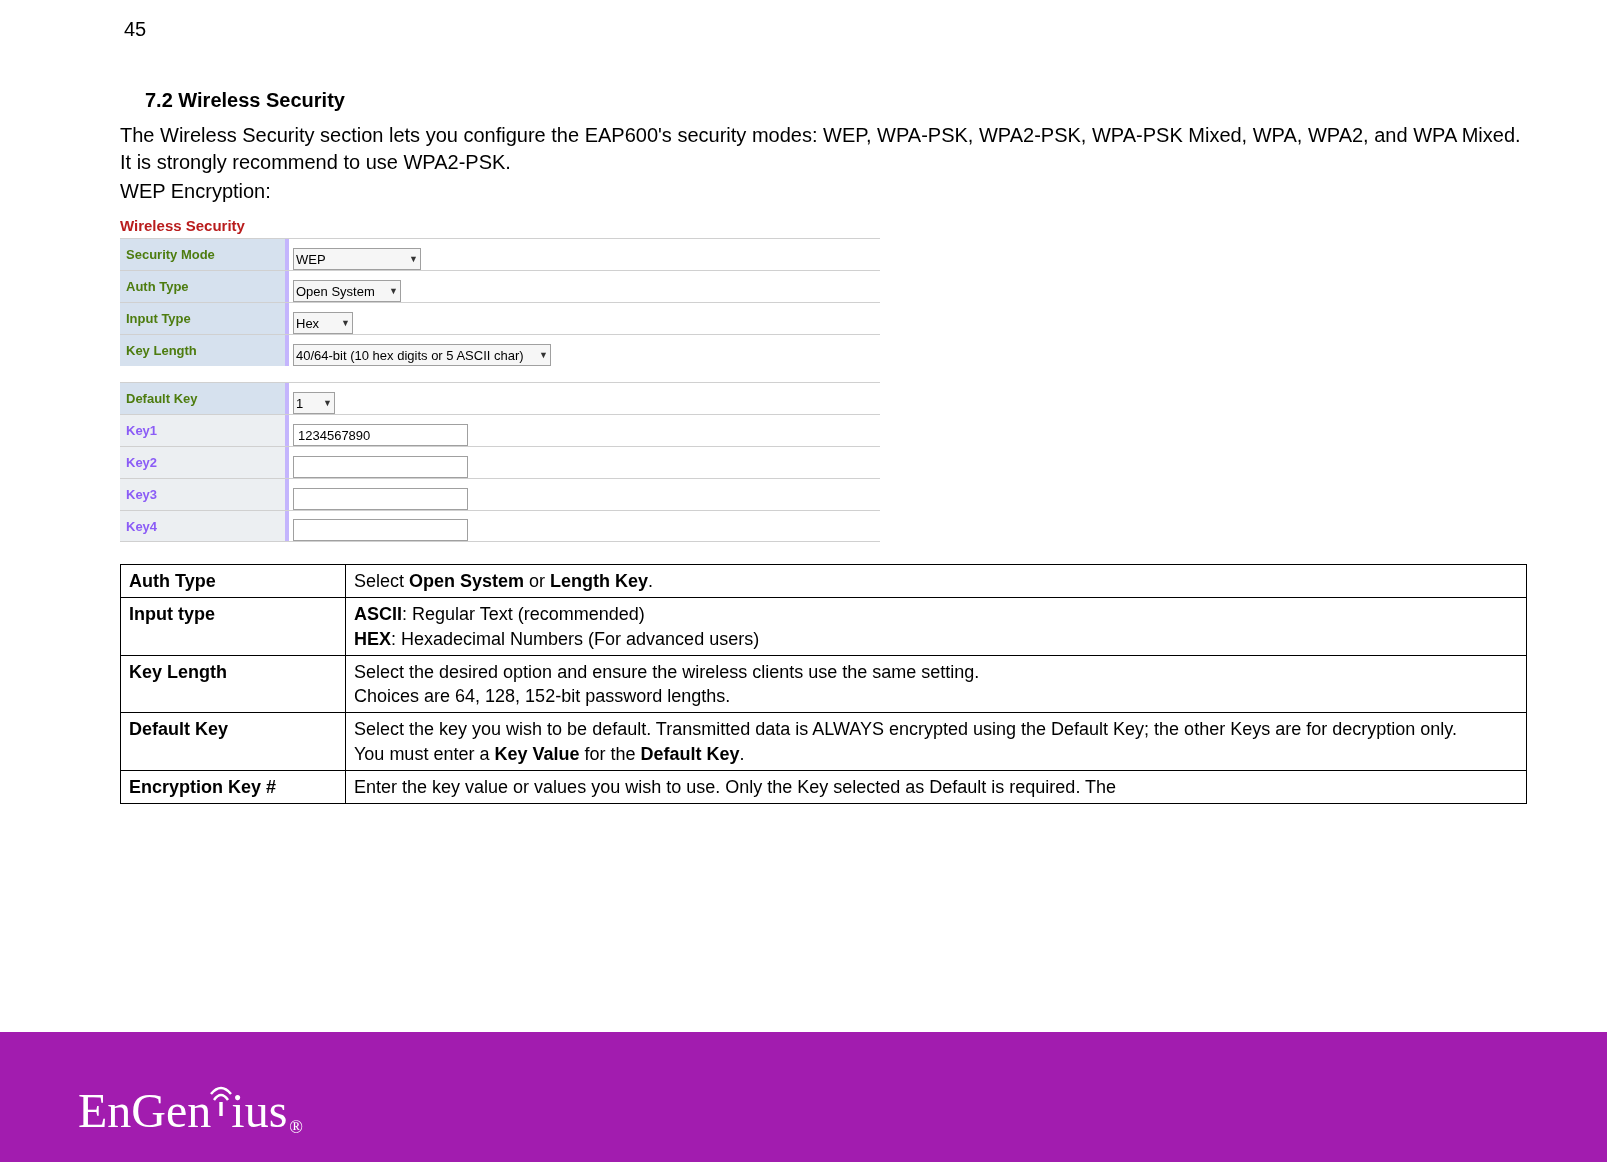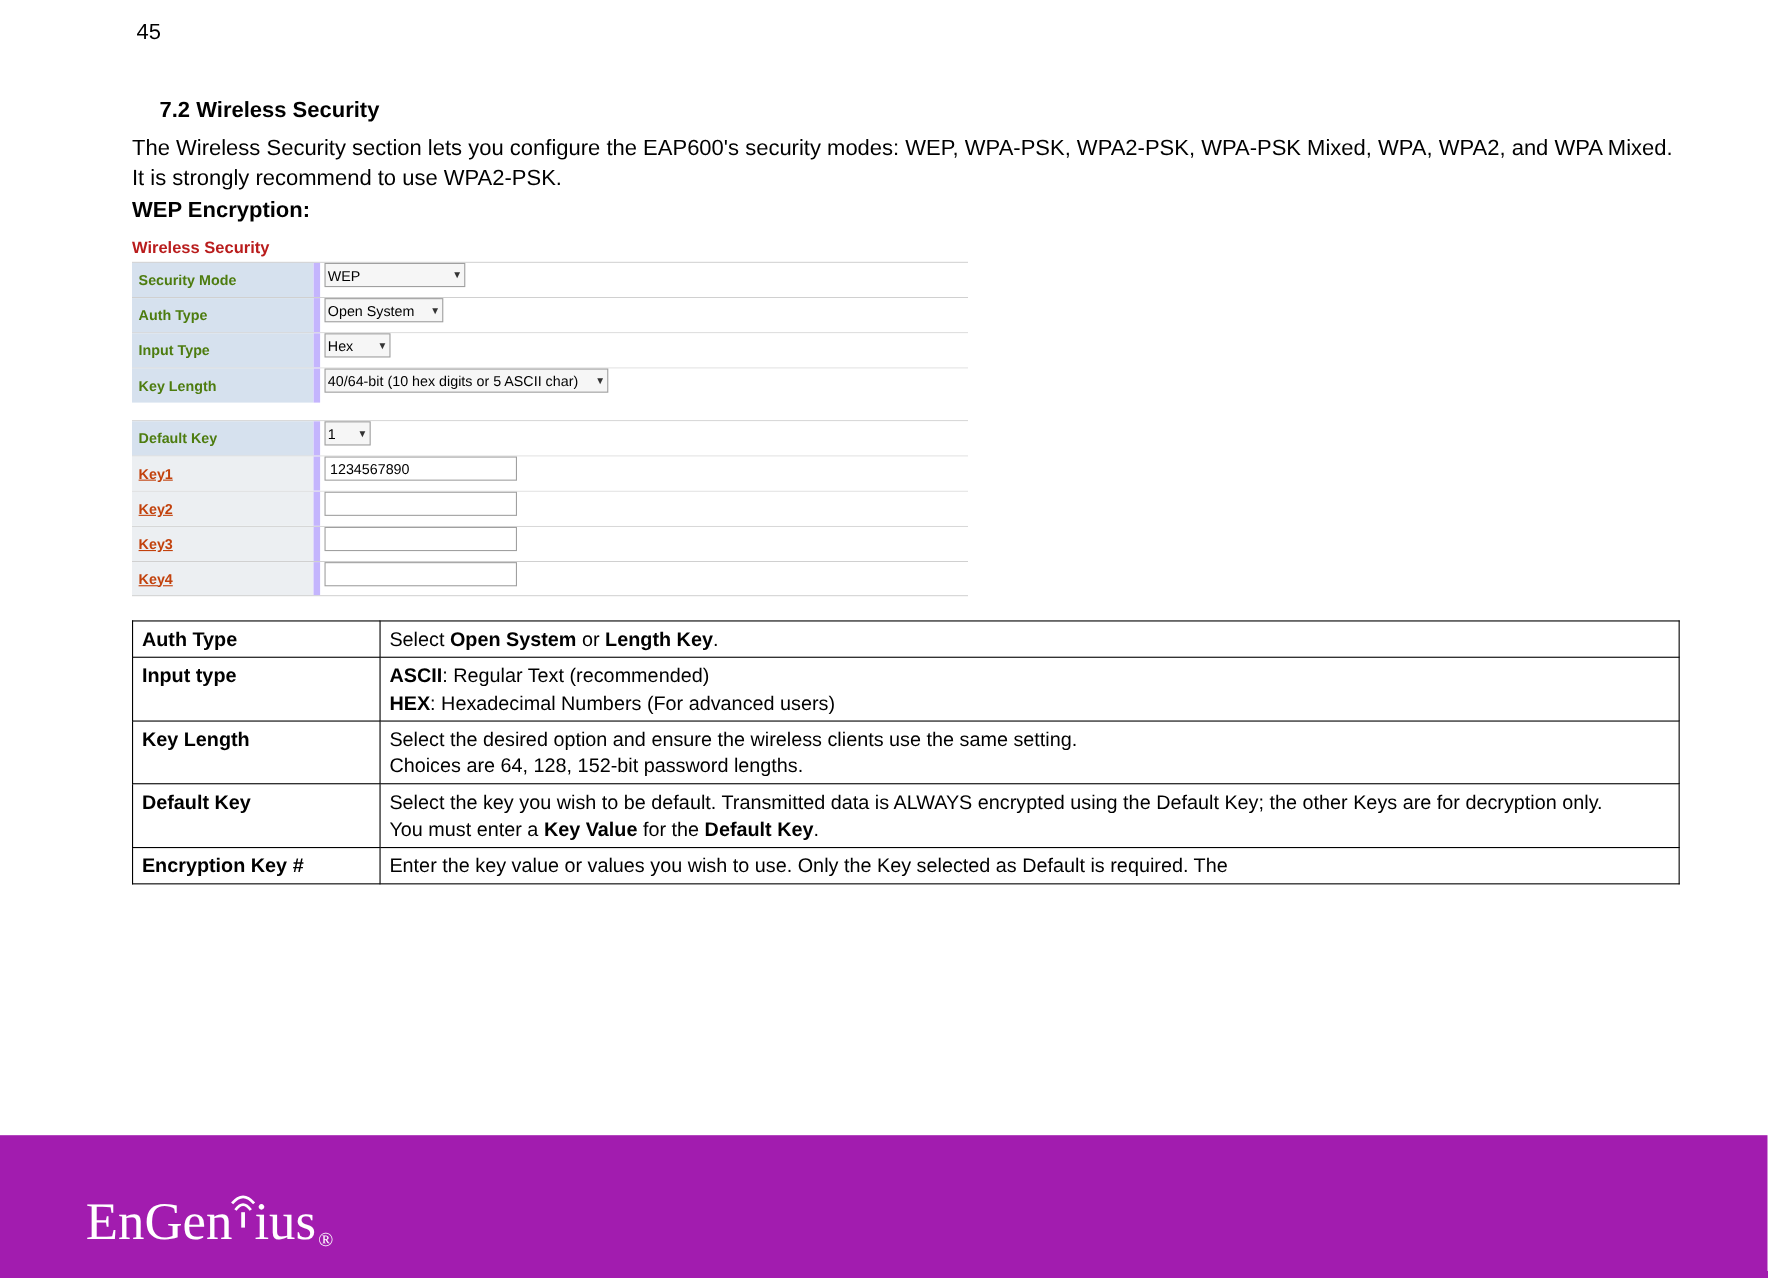--- a/index.html
+++ b/index.html
@@ -24,21 +24,21 @@
       margin-bottom: 10px;
       margin-left: 25px;
     }
     .body-text {
       font-size: 20px;
       line-height: 1.35;
       margin-bottom: 4px;
     }
     .subhead {
       font-size: 20px;
-      font-weight: bold;
+      font-weight: normal;
       margin-bottom: 14px;
     }
     .ws-block {
       width: 760px;
       margin-top: 6px;
       margin-bottom: 22px;
     }
     .ws-title {
       font-size: 15px;
       font-weight: bold;
@@ -54,29 +54,29 @@
     .ws-label {
       width: 165px;
       height: 100%;
       display: flex;
       align-items: center;
       padding-left: 6px;
       font-size: 13px;
       font-weight: bold;
     }
     .ws-label.blue { background: #d6e1ee; color: #4d7c0f; }
-    .ws-label.grey { background: #eceff2; color: #c2410c; text-decoration: underline; }
+    .ws-label.grey { background: #eceff2; color: #8b5cf6; }
     .ws-field {
       flex: 1;
       height: 100%;
       display: flex;
-      align-items: flex-start;
+      align-items: flex-end;
       padding-left: 4px;
       background: #fff;
-      border-left: 6px solid #c4b5fd;
+      border-left: 4px solid #c4b5fd;
     }
     .ws-block .divider { height: 16px; }
     .ws-select {
       font-size: 13px;
       height: 22px;
       border: 1px solid #a0a0a0;
       background: #f6f6f6;
       padding: 0 2px;
       display: inline-flex;
       align-items: center;

